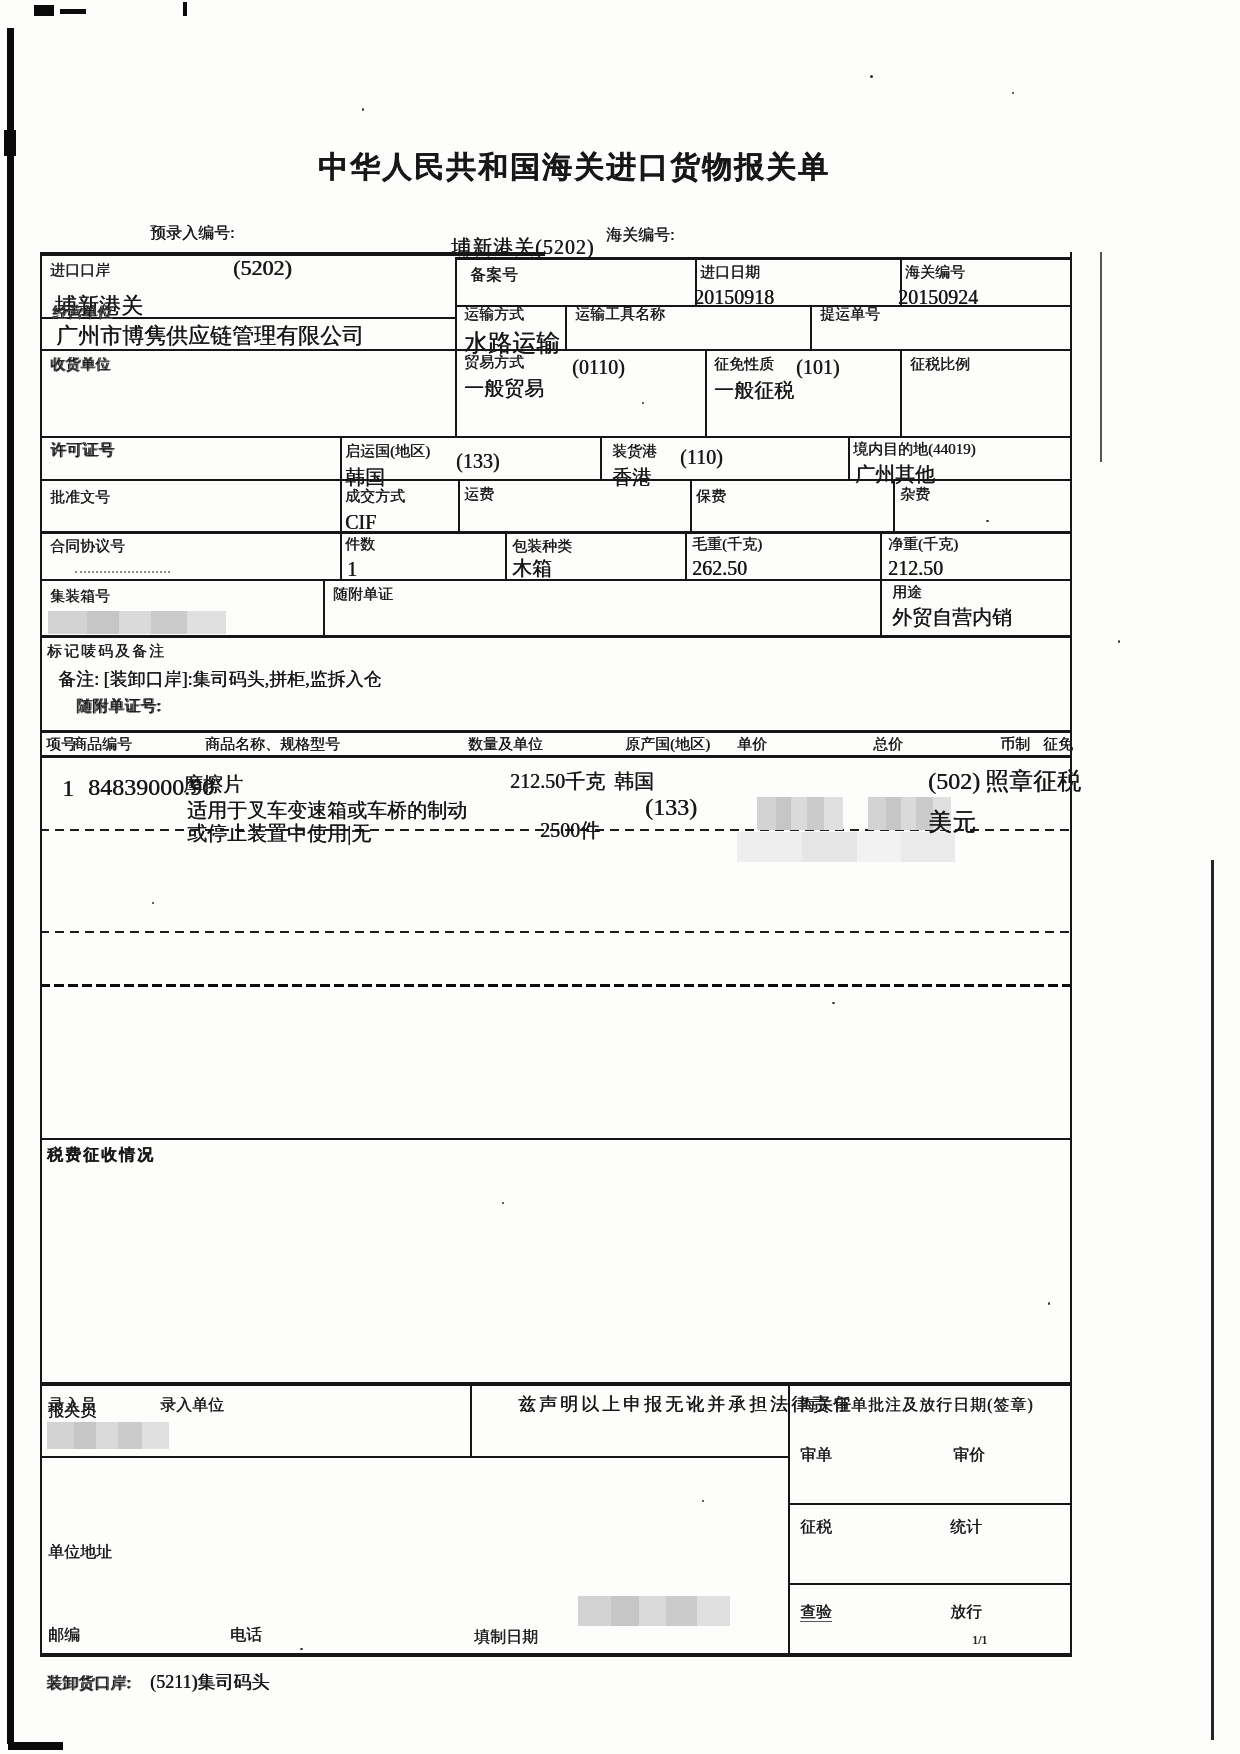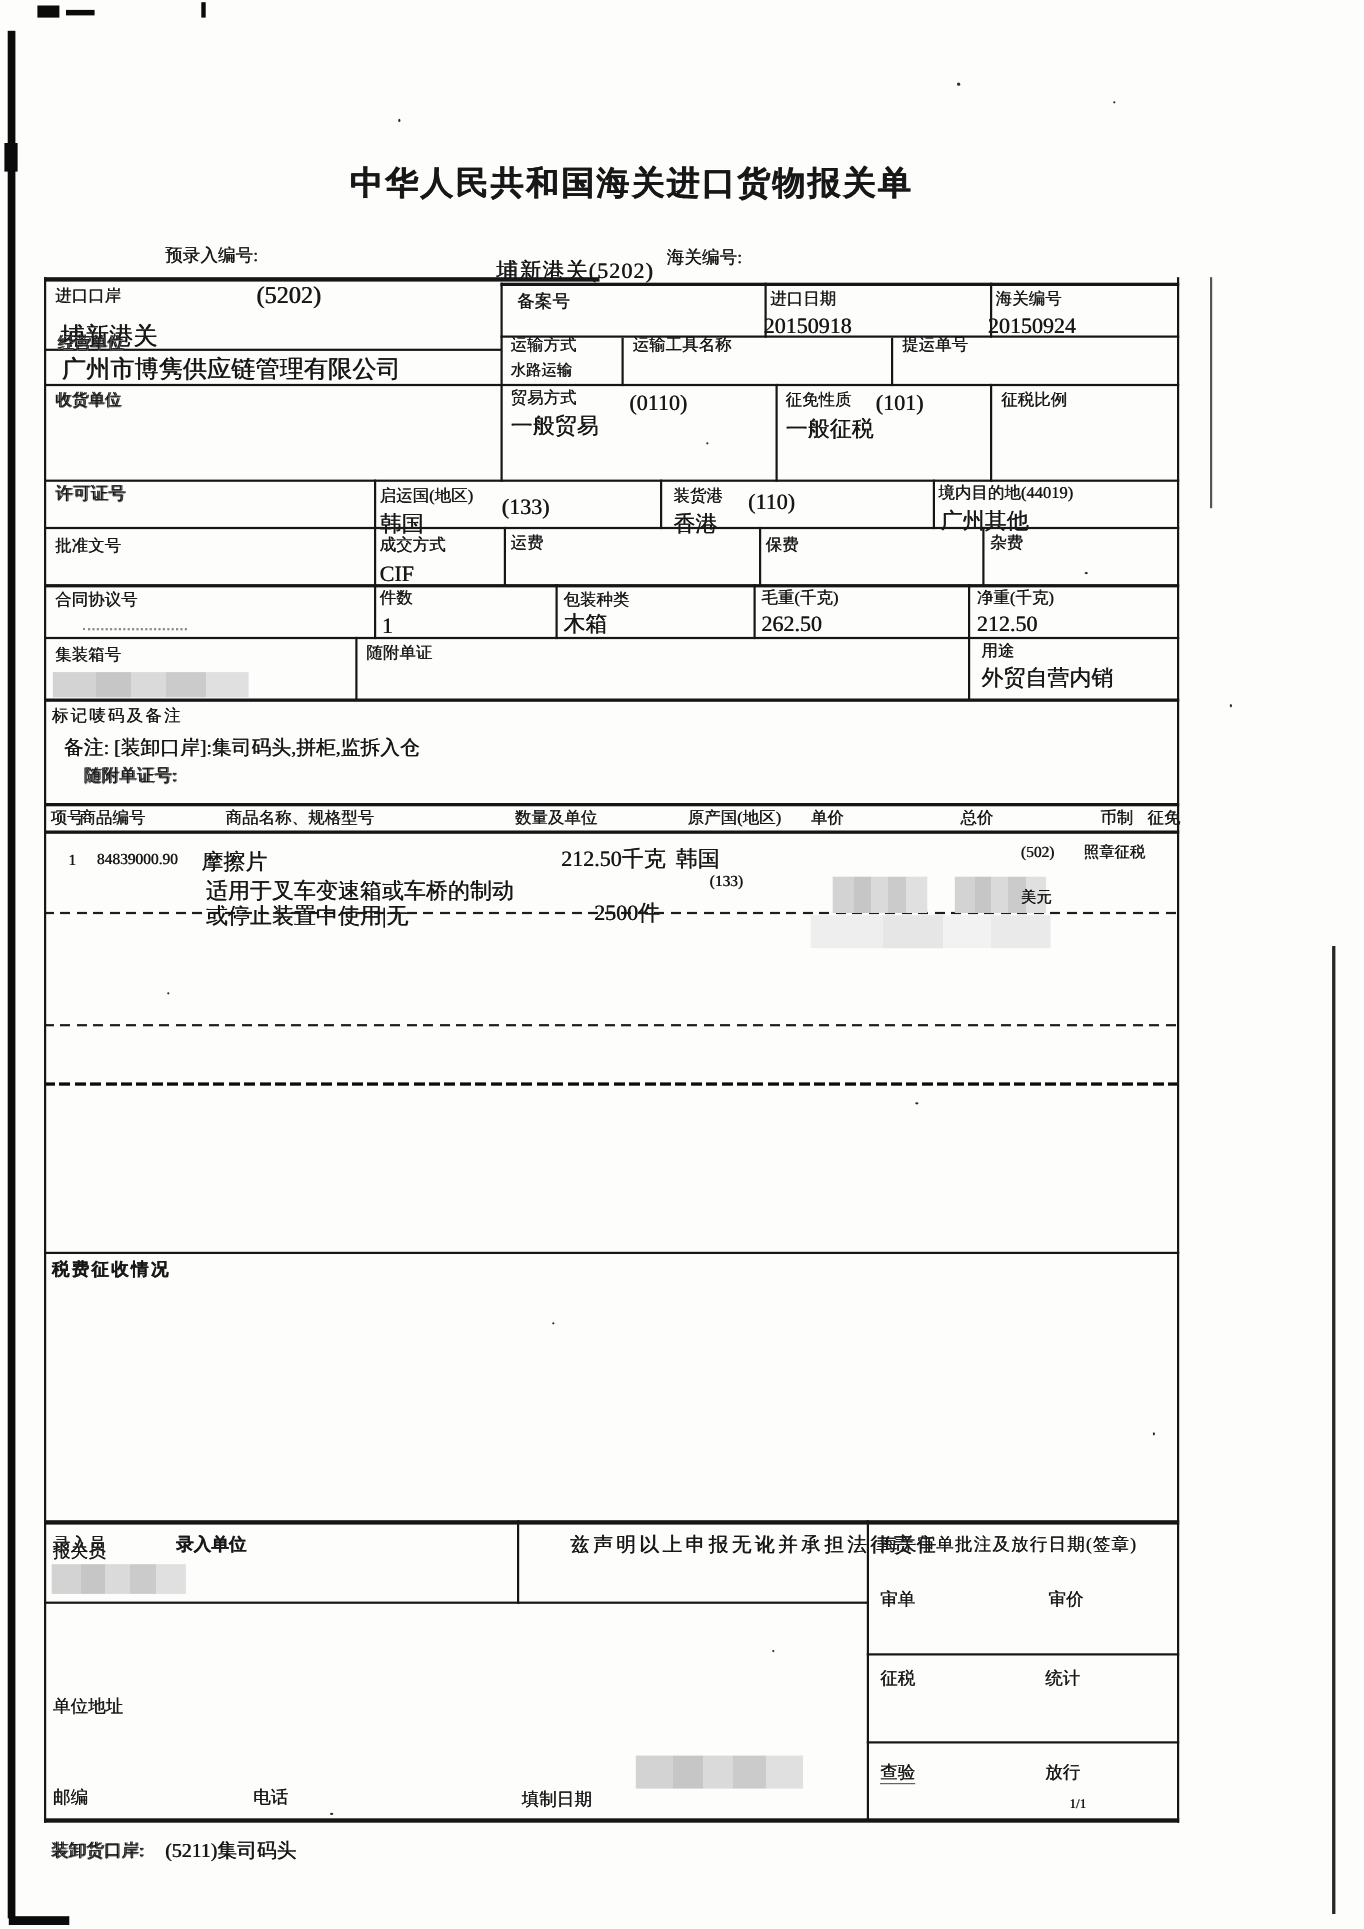--- a/index.html
+++ b/index.html
@@ -3,21 +3,21 @@
 <meta charset="utf-8">
 <style>
   html,body{margin:0;padding:0;background:#ffffff;}
   .page{position:relative;width:1240px;height:1754px;background:#fdfdfc;
         font-family:"Liberation Serif","DejaVu Serif",serif;color:#171717;overflow:hidden;}
   .t{position:absolute;white-space:nowrap;line-height:1.12;}
   .title{font-weight:bold;letter-spacing:2px;font-size:30px;text-shadow:.6px 0 #222;}
   .lb{font-size:15px;text-shadow:.4px 0 #333;}
   .lb16{font-size:16px;text-shadow:.4px 0 #333;}
   .vv{font-size:20px;text-shadow:.5px 0 #222;}
-  .v19{font-size:14px;text-shadow:.5px 0 #222;}
+  .v19{font-size:24px;text-shadow:.5px 0 #222;}
   .v22{font-size:22px;text-shadow:.6px 0 #222;}
   .smudge{text-shadow:1.4px 0 0 #3b3b3b,.5px .9px 0 #777;}
   .hl,.vl{position:absolute;background:#161616;}
   .dash{position:absolute;height:2px;background:repeating-linear-gradient(90deg,#1d1d1d 0 9px,transparent 9px 15px);}
   .dash.dark{height:3px;background:repeating-linear-gradient(90deg,#0c0c0c 0 10px,transparent 10px 14px);}
   .dots{position:absolute;border-top:2px dotted #8a8a8a;}
   .redact{position:absolute;background:linear-gradient(90deg,#d3d3d3 0 22%,#c6c6c6 22% 40%,#dadada 40% 58%,#cbcbcb 58% 78%,#e0e0e0 78%);}
   .redact.lite{background:linear-gradient(90deg,#eeeeee 0 30%,#e6e6e6 30% 55%,#f2f2f2 55% 75%,#eaeaea 75%);}
   .spk{position:absolute;background:#2d2d2d;border-radius:50%;}
   .art{position:absolute;background:#0b0b0b;}
@@ -183,21 +183,21 @@
   <div class="redact" style="left:757px;top:797px;width:86px;height:33px;"></div>
   <div class="redact" style="left:868px;top:797px;width:83px;height:33px;"></div>
   <div class="redact lite" style="left:737px;top:832px;width:218px;height:30px;"></div>
   <div class="t v19" style="left:928px;top:768px;">(502)</div>
   <div class="t v19" style="left:985px;top:768px;">照章征税</div>
   <div class="t v19" style="left:928px;top:809px;">美元</div>
 
   <div class="t lb16" style="left:47px;top:1146px;letter-spacing:2px;font-weight:bold;">税费征收情况</div>
 
   <div class="t lb16" style="left:48px;top:1396px;">录入员</div>
-  <div class="t lb16" style="left:160px;top:1396px;font-weight:bold;">录入单位</div>
+  <div class="t lb16" style="left:160px;top:1396px;">录入单位</div>
   <div class="redact" style="left:47px;top:1422px;width:122px;height:27px;"></div>
   <div class="t" style="left:518px;top:1394px;font-size:18px;letter-spacing:3px;text-shadow:.5px 0 #222;">兹声明以上申报无讹并承担法律责任</div>
   <div class="t lb16" style="left:800px;top:1396px;letter-spacing:1px;">海关审单批注及放行日期(签章)</div>
   <div class="t lb16" style="left:800px;top:1446px;">审单</div>
   <div class="t lb16" style="left:953px;top:1446px;">审价</div>
   <div class="t lb16" style="left:800px;top:1518px;">征税</div>
   <div class="t lb16" style="left:950px;top:1518px;">统计</div>
   <div class="t lb16" style="left:800px;top:1603px;border-bottom:1px solid #555;">查验</div>
   <div class="t lb16" style="left:950px;top:1603px;">放行</div>
   <div class="t lb16" style="left:48px;top:1402px;">报关员</div>

